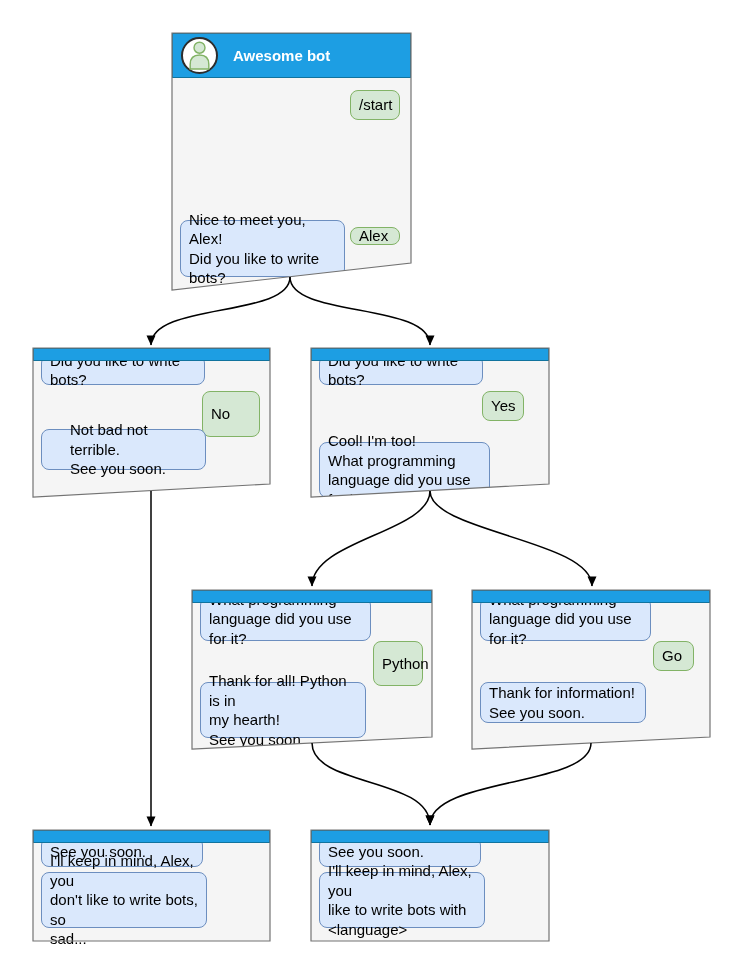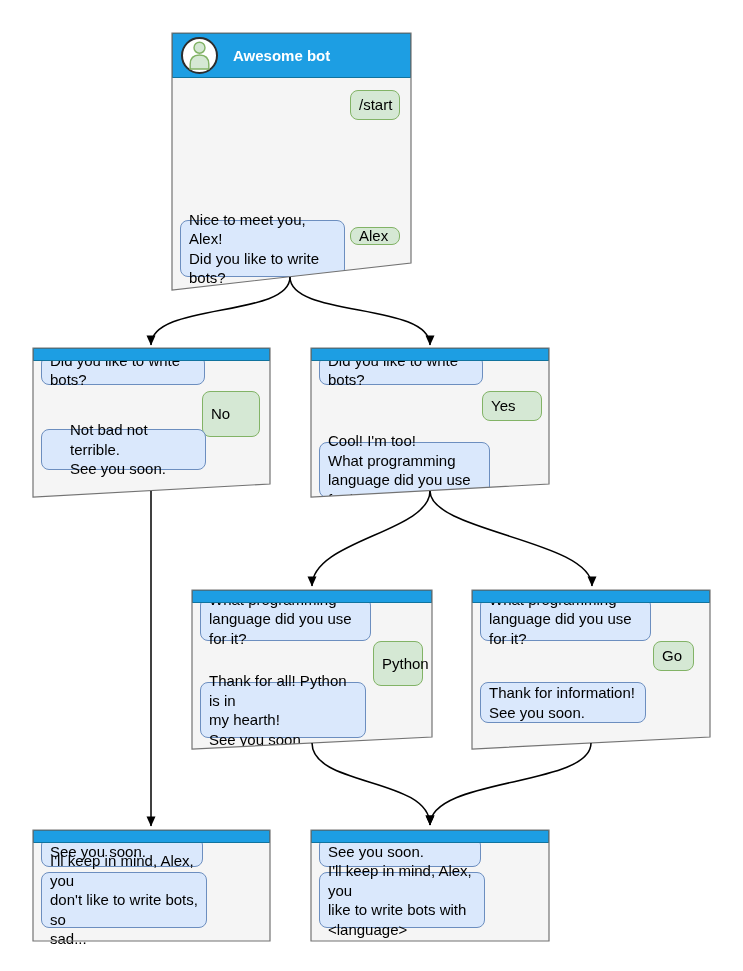--- a/index.html
+++ b/index.html
@@ -68,21 +68,21 @@
     <div class="bar"></div>
     <div class="bubble bot" style="left:8px;top:7px;width:164px;height:30px;">Did you like to write bots?</div>
     <div class="bubble user" style="left:169px;top:43px;width:58px;height:46px;">No</div>
     <div class="bubble bot" style="left:8px;top:81px;width:165px;height:41px;padding-left:28px;">Not bad not terrible.
 See you soon.</div>
   </div>
 
   <div class="window" style="left:311px;top:348px;width:238px;height:149px;clip-path:polygon(0 0,238px 0,238px 136px,0 149px);">
     <div class="bar"></div>
     <div class="bubble bot" style="left:8px;top:7px;width:164px;height:30px;">Did you like to write bots?</div>
-    <div class="bubble user" style="left:171px;top:43px;width:60px;height:30px;">Yes</div>
+    <div class="bubble user" style="left:171px;top:43px;width:42px;height:30px;">Yes</div>
     <div class="bubble bot" style="left:8px;top:94px;width:171px;height:56px;">Cool! I'm too!
 What programming
 language did you use for it?</div>
   </div>
 
   <div class="window" style="left:192px;top:590px;width:240px;height:159px;clip-path:polygon(0 0,240px 0,240px 147px,0 159px);">
     <div class="bar"></div>
     <div class="bubble bot" style="left:8px;top:7px;width:171px;height:44px;">What programming
 language did you use for it?</div>
     <div class="bubble user" style="left:181px;top:51px;width:50px;height:45px;">Python</div>

